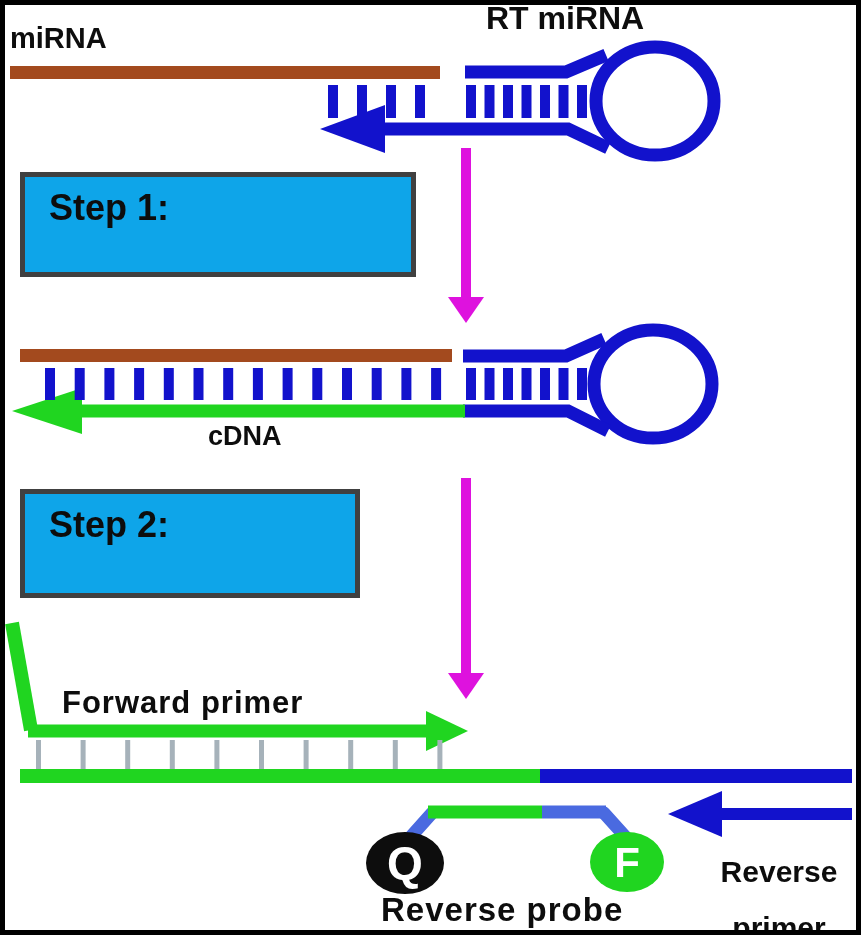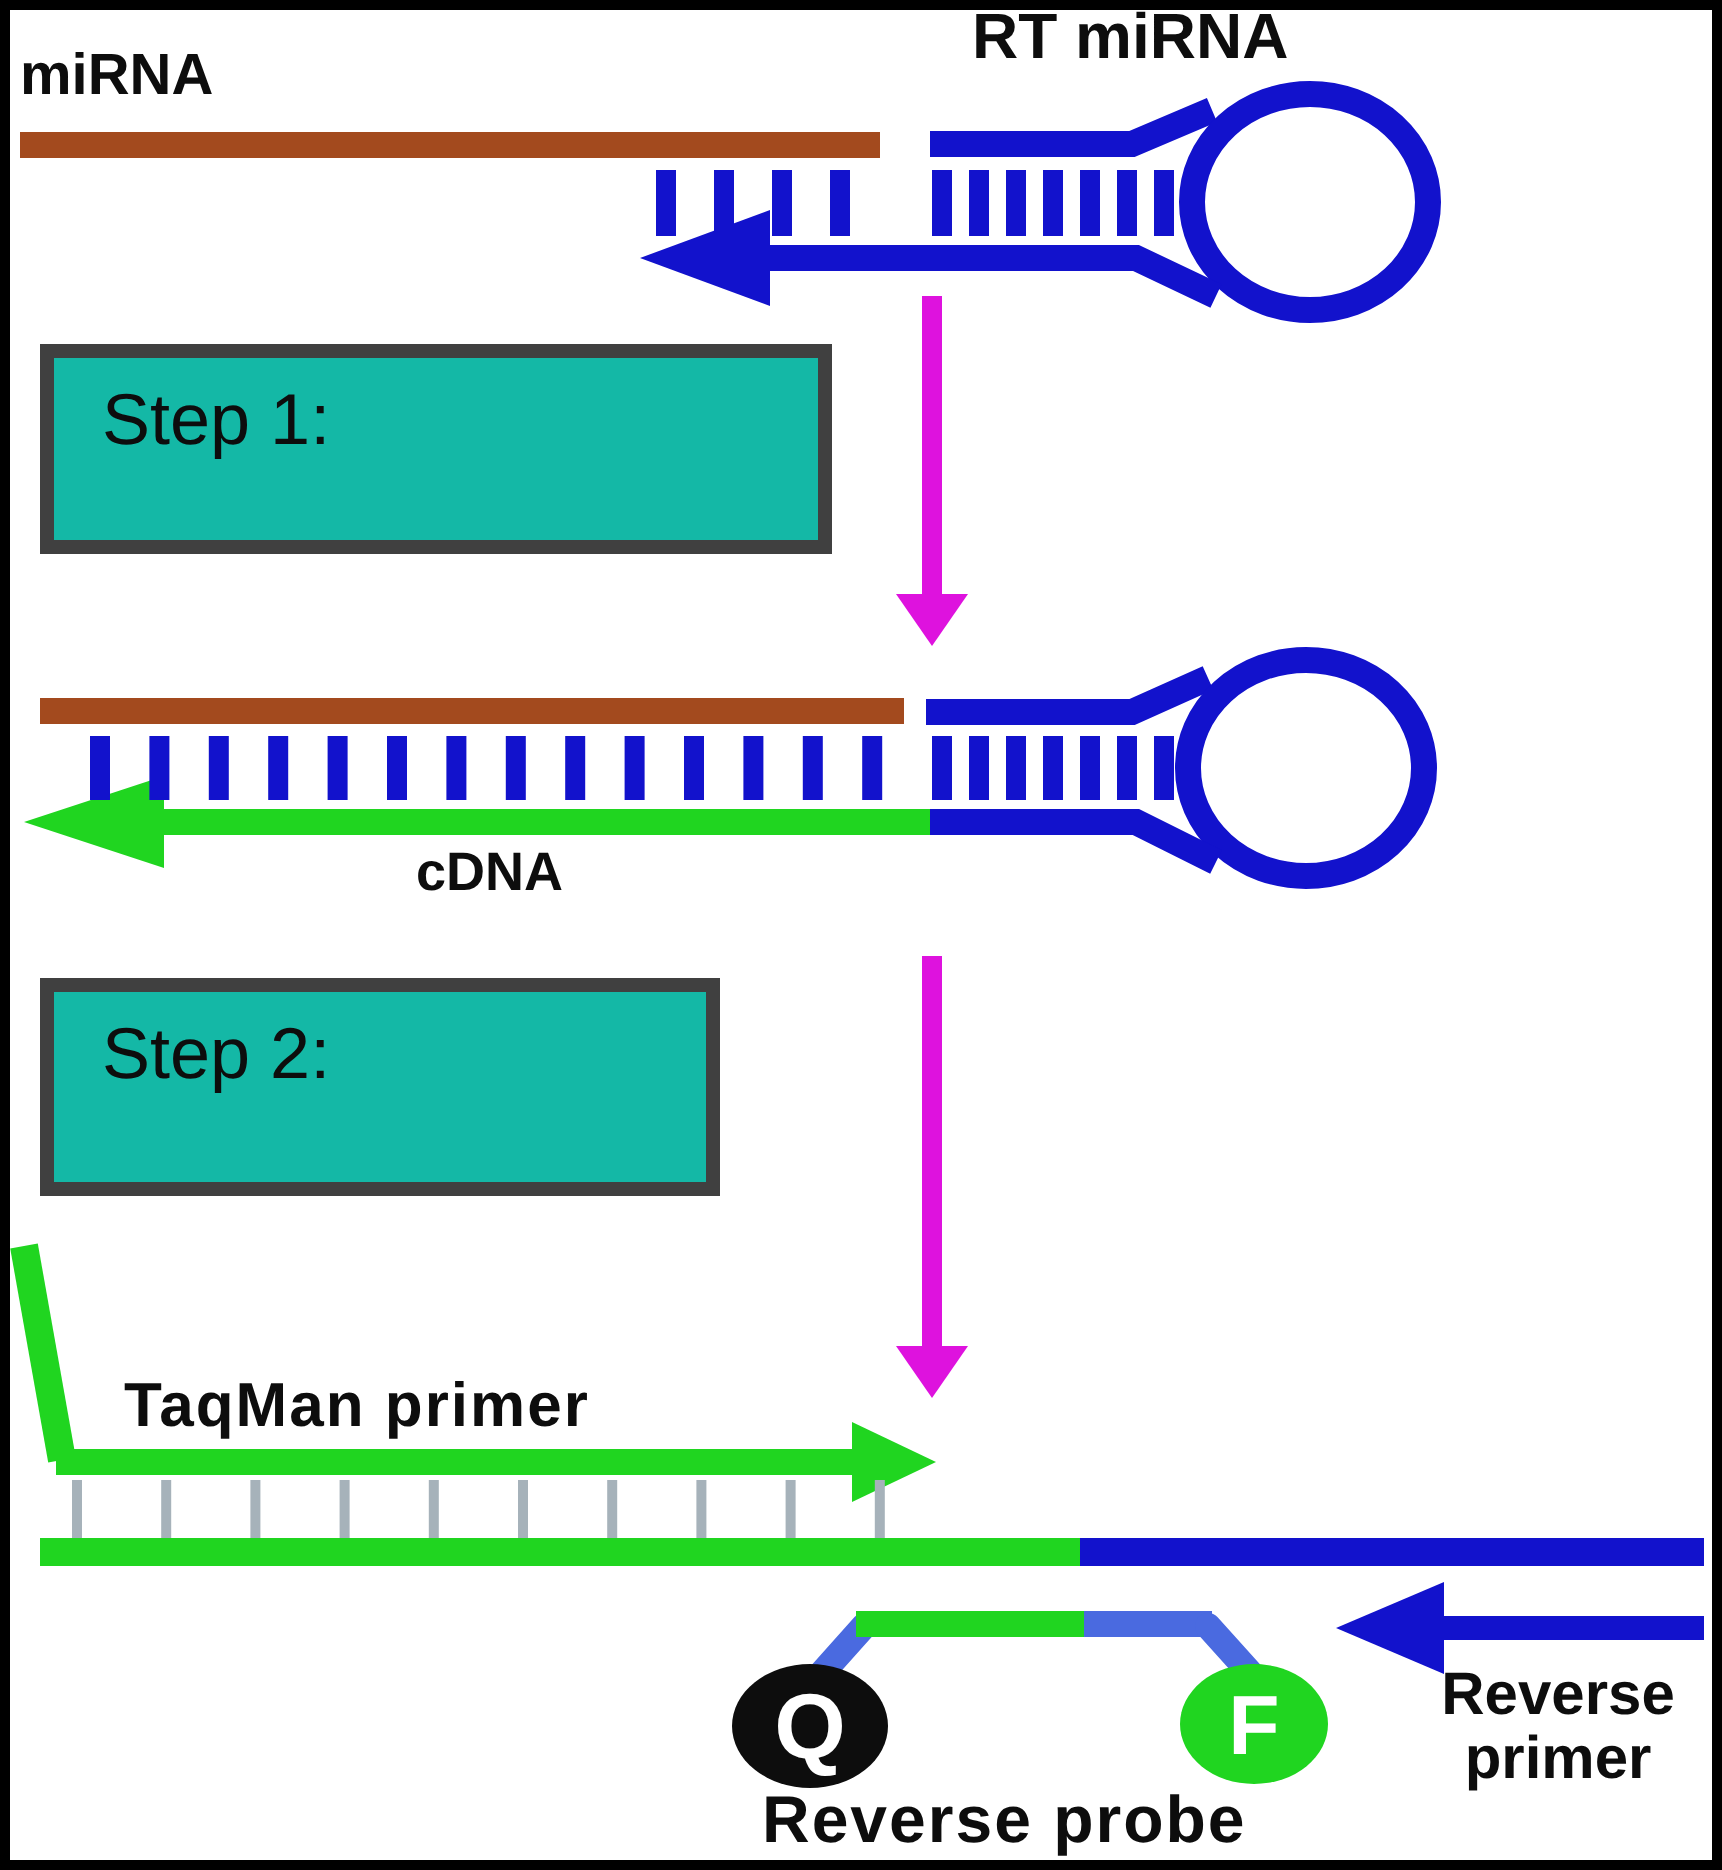--- a/index.html
+++ b/index.html
@@ -9,24 +9,24 @@
   }
   .frame{position:absolute;inset:0;border:5px solid #000;pointer-events:none;z-index:50;}
   svg{position:absolute;left:0;top:0;z-index:1;}
   .lbl{position:absolute;z-index:10;font-weight:bold;color:#0d0d0d;white-space:nowrap;}
   .lbl-mirna{left:10px;top:22px;font-size:29px;}
   .lbl-rtprimer{left:486px;top:0px;font-size:32px;}
   .lbl-cdna{left:208px;top:421px;font-size:27px;}
   .lbl-forward{left:62px;top:685px;font-size:31px;letter-spacing:1px;}
   .lbl-taqman{left:381px;top:891px;font-size:33px;letter-spacing:1px;}
   .lbl-reverse{left:700px;top:832px;width:158px;font-size:30px;line-height:32px;text-align:center;white-space:normal;}
-  .lbl-reverse span{display:block;}
+  .lbl-reverse span{display:block;margin-top:24px;}
   .stepbox{
-    position:absolute;z-index:10;border:7px solid #404040;background:#14b8a6;
-    font-weight:normal;color:#0d0d0d;font-size:36px;line-height:45px;
+    position:absolute;z-index:10;border:5px solid #404040;background:#0ea5e9;
+    font-weight:bold;color:#0d0d0d;font-size:36px;line-height:45px;
     padding:8px 0 0 24px;box-sizing:border-box;
   }
   .stepbox.one{left:20px;top:172px;width:396px;height:105px;}
   .stepbox.two{left:20px;top:489px;width:340px;height:109px;}
   
   .f-brown{fill:var(--mirna-brown);}
   .f-blue{fill:var(--dna-blue);}
   .s-blue{stroke:var(--dna-blue);fill:none;}
   .f-green{fill:var(--new-strand-green);}
   .s-green{stroke:var(--new-strand-green);fill:none;}
@@ -162,21 +162,21 @@
   <div class="stepbox one">
     <div>Step 1:</div>
   </div>
 
   <div class="lbl lbl-cdna">cDNA</div>
 
   <div class="stepbox two">
     <div>Step 2:</div>
   </div>
 
-  <div class="lbl lbl-forward">TaqMan primer</div>
+  <div class="lbl lbl-forward">Forward primer</div>
   <div class="lbl lbl-taqman">Reverse probe</div>
 
   <div class="lbl lbl-reverse">
     <span>Reverse</span>
     <span>primer</span>
   </div>
 
   <div class="frame"></div>
 </div>
 

